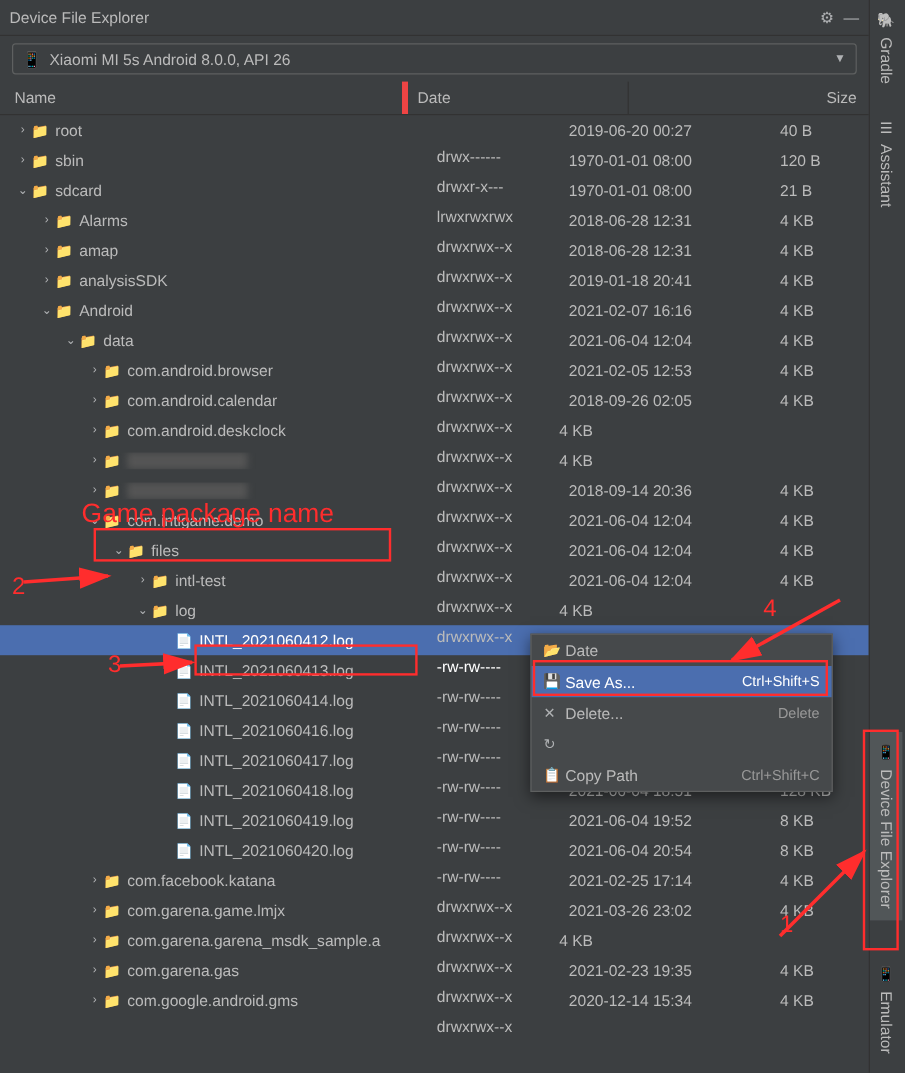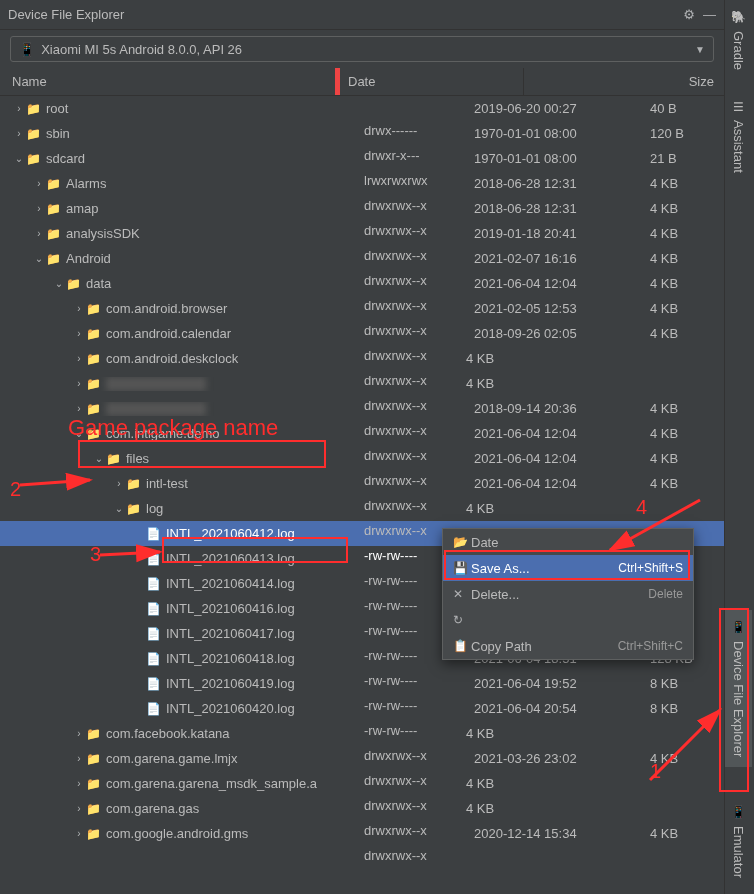--- a/index.html
+++ b/index.html
@@ -354,20 +354,21 @@
         <div class="size">8 KB</div>
       </div>
       <div class="row">
         <div class="name">
           <span class="indent" style="width: 72px;"></span>
           <span class="ar">›</span>
           <span class="ico folder">📁</span>
           <span>com.facebook.katana</span>
         </div>
         <div class="perm">drwxrwx--x</div>
+        <div class="date">2021-02-25 17:14</div>
         <div class="size">4 KB</div>
       </div>
       <div class="row">
         <div class="name">
           <span class="indent" style="width: 72px;"></span>
           <span class="ar">›</span>
           <span class="ico folder">📁</span>
           <span>com.garena.game.lmjx</span>
         </div>
         <div class="perm">drwxrwx--x</div>
@@ -385,20 +386,21 @@
         <div class="size">4 KB</div>
       </div>
       <div class="row">
         <div class="name">
           <span class="indent" style="width: 72px;"></span>
           <span class="ar">›</span>
           <span class="ico folder">📁</span>
           <span>com.garena.gas</span>
         </div>
         <div class="perm">drwxrwx--x</div>
+        <div class="date">2021-02-23 19:35</div>
         <div class="size">4 KB</div>
       </div>
       <div class="row">
         <div class="name">
           <span class="indent" style="width: 72px;"></span>
           <span class="ar">›</span>
           <span class="ico folder">📁</span>
           <span>com.google.android.gms</span>
         </div>
         <div class="perm">drwxrwx--x</div>

